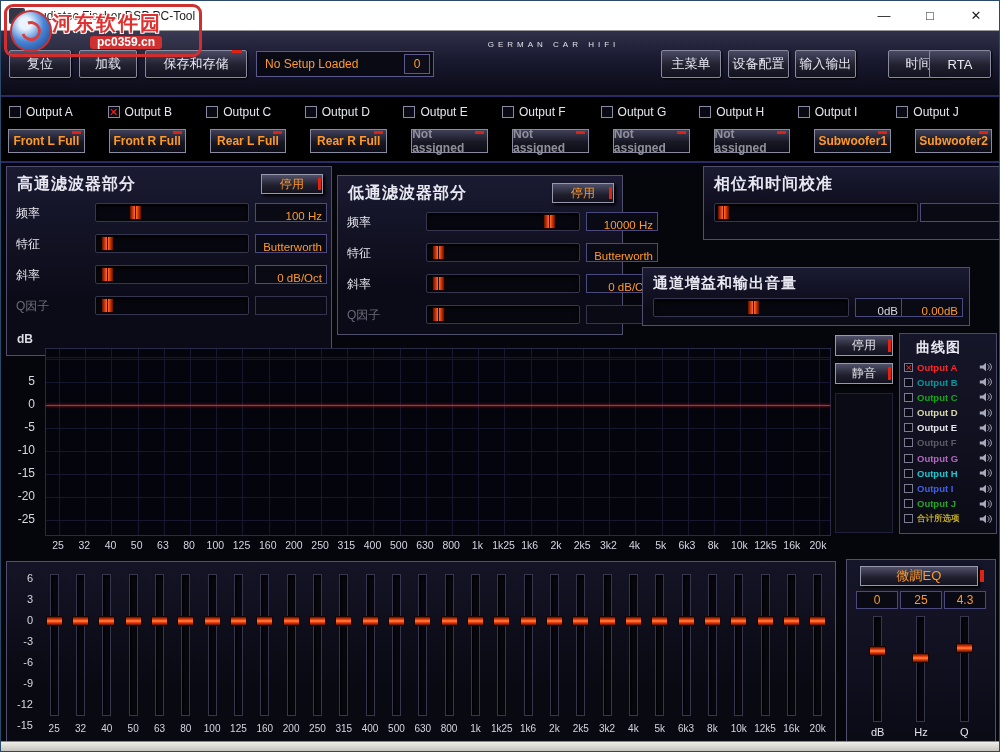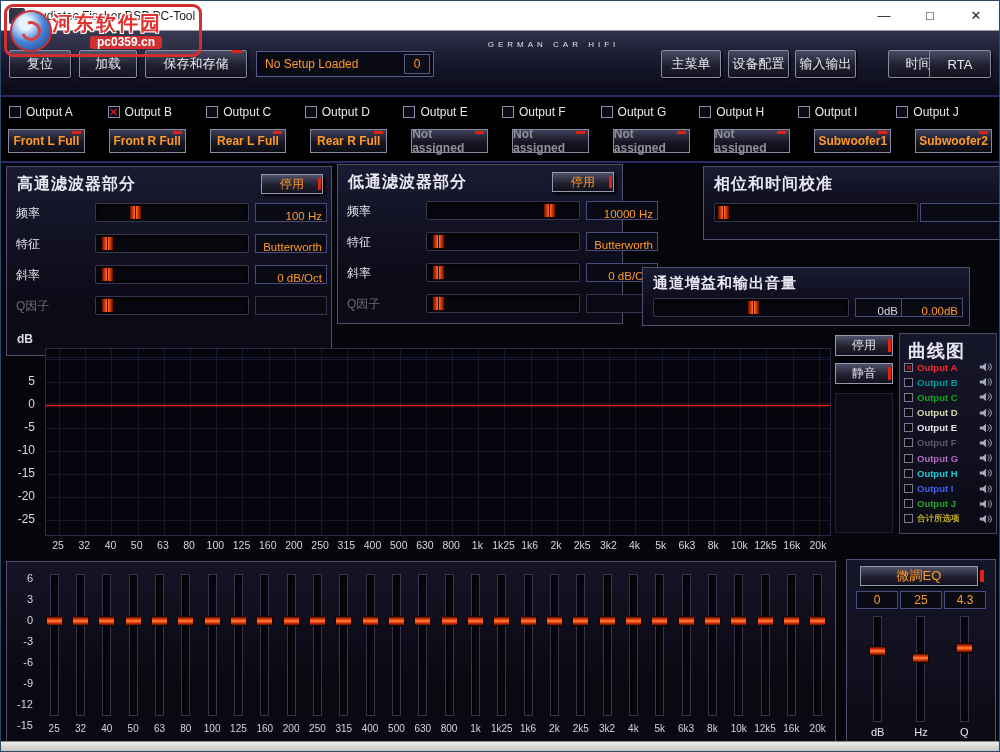--- a/index.html
+++ b/index.html
@@ -43,21 +43,21 @@
   .names-row { position:absolute; top:32px; left:7px; right:7px; display:flex; gap:24px; }
   .ch-btn { flex:1; height:24px; background:linear-gradient(180deg,#40405a,#181824 55%,#0d0d16); border:1px solid #8a8aa0; font-size:12px; font-weight:bold; display:flex; align-items:center; justify-content:center; position:relative; box-shadow:1px 1px 2px #000; }
   .ch-btn::after { content:""; position:absolute; top:1px; right:3px; width:9px; height:3px; background:#e02212; }
 
   
   .panel { position:absolute; background:linear-gradient(180deg,#1a1a32,#0b0b18 70%); border:1px solid #50506e; }
   .panel-title { position:absolute; left:10px; top:7px; color:#e8e8f2; font-size:16px; font-weight:bold; letter-spacing:1px; }
   .disable-btn { position:absolute; right:8px; top:7px; width:62px; height:20px; background:linear-gradient(180deg,#50506a,#1e1e2c 60%,#121220); border:1px solid #9898ac; color:#ff9a2a; font-size:12px; display:flex; align-items:center; justify-content:center; box-shadow:2px 2px 3px #000; }
   .disable-btn::after { content:""; position:absolute; right:1px; top:3px; width:3px; height:12px; background:#e02212; }
   .hp-panel { left:5px;  top:165px; width:326px; height:190px;text-decoration:underline; }
-  .lp-panel { left:336px; top:163px; width:286px; height:160px; }
+  .lp-panel { left:336px; top:174px; width:286px; height:160px; }
   .ph-panel { left:702px; top:165px; width:328px; height:74px;  }
   .gn-panel { left:641px; top:266px; width:328px; height:59px;  }
   .frows { position:absolute; top:36px; left:0; right:0; display:flex; flex-direction:column; gap:12px; }
   .frow, .prow { position:relative; height:19px; }
   .flabel { position:absolute; left:9px; top:2px; font-size:12px; color:#e8e8f0; }
   .frow.dim .flabel { color:#6a6a78; }
   .frow.dim .valbox { color:#8a5c22; border-color:#34344e; }
   .hslider { position:absolute; top:0; height:19px; background:#07070f; border:1px solid #36364f; box-shadow:inset 0 2px 5px #000; border-radius:2px; }
   .frow .hslider { left:88px; width:154px; }
   .frow .valbox { position:absolute; left:248px; width:72px; }
@@ -83,21 +83,21 @@
           background-position:13px 0,0 10px; }
   .zero-line { position:absolute; left:0; right:0; top:56px; height:1px; background:#d82222; box-shadow:0 0 3px #ff3030; }
   .xticks { position:absolute; left:44px; top:538px; width:786px; display:flex; }
   .xtick { flex:1; text-align:center; font-size:10.5px; color:#d6d6e0; }
   .graph-btn { position:absolute; left:834px; width:58px; height:21px; background:linear-gradient(180deg,#50506a,#1e1e2c 60%,#121220); border:1px solid #9898ac; color:#e4e4ec; font-size:12px; display:flex; align-items:center; justify-content:center; box-shadow:2px 2px 3px #000; }
   .graph-btn::after { content:""; position:absolute; right:1px; top:3px; width:3px; height:13px; background:#e02212; }
   .graph-well { position:absolute; left:834px; top:392px; width:58px; height:140px; background:#0b0b16; border:1px solid #20203a; }
 
   
   .legend { position:absolute; left:898px; top:332px; width:98px; height:201px; background:linear-gradient(180deg,#16162a,#0b0b16); border:1px solid #4a4a68; }
-  .legend-title { position:absolute; left:8px; top:5px; color:#e8e8f2; font-size:18px; font-weight:bold; letter-spacing:1px; }
+  .legend-title { position:absolute; left:16px; top:5px; color:#e8e8f2; font-size:14px; font-weight:bold; letter-spacing:1px; }
   .legend-items { position:absolute; top:27px; left:4px; right:3px; display:flex; flex-direction:column; gap:3.2px; }
   .legend-item { display:flex; align-items:center; gap:4px; height:12px; }
   .checkbox.small { width:9px; height:9px; min-width:9px; border-color:#7a7a90; }
   .checkbox.small.checked::after { font-size:9px; line-height:8px; }
   .legend-label { flex:1; font-size:9.5px; font-weight:bold; white-space:nowrap; overflow:hidden; }
   .legend-label.small { font-size:8.5px; }
   .spk { min-width:14px; }
 
   
   .eq-panel { position:absolute; left:5px; top:560px; width:830px; height:181px; background:linear-gradient(180deg,#141426,#090912 70%); border:1px solid #50506e; }

